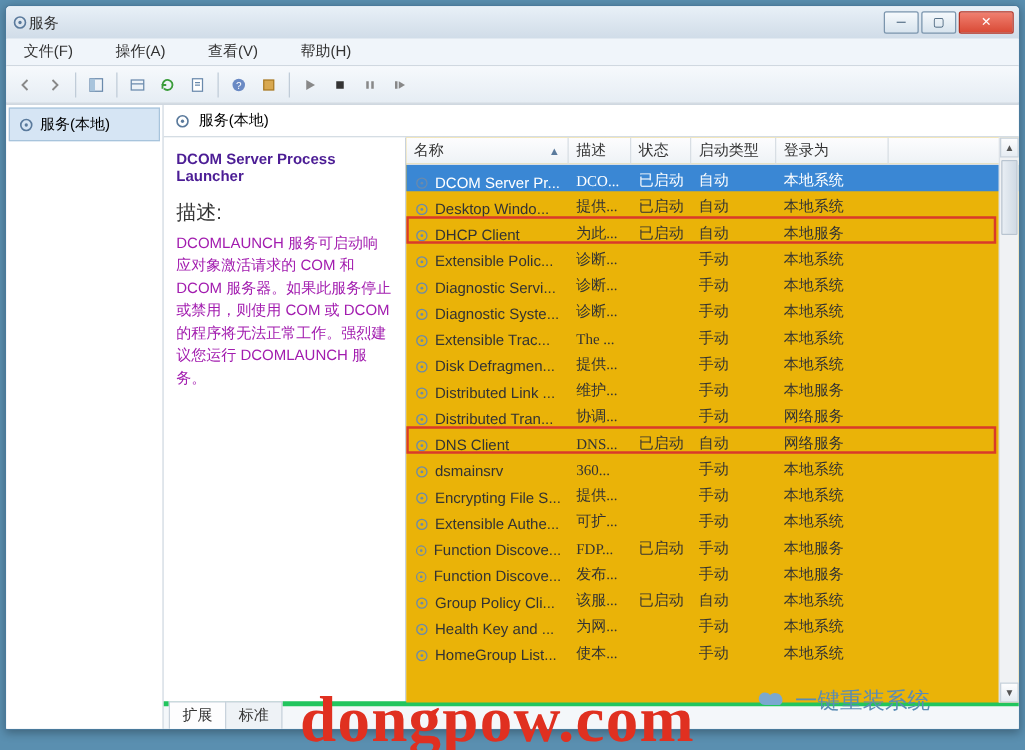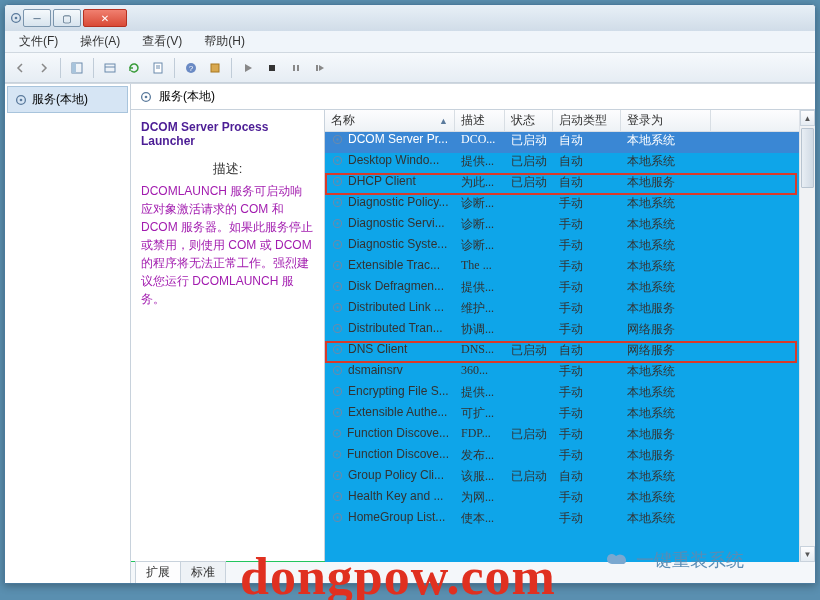--- a/index.html
+++ b/index.html
@@ -6,57 +6,57 @@
   body { font-family: "Microsoft YaHei", "Segoe UI", Tahoma, sans-serif; font-size: 12px; background: #5a8fb0; width: 820px; height: 600px; overflow: hidden; position: relative; }
   
   .window { position: absolute; left: 4px; top: 4px; width: 812px; height: 580px; background: #fff; border: 1px solid #4a7a9c; border-radius: 4px 4px 0 0; box-shadow: 0 2px 8px rgba(0,0,0,.3); display: flex; flex-direction: column; }
   
   .titlebar { height: 26px; background: linear-gradient(#e8f0f7,#d0dce8); display: flex; align-items: center; padding: 0 4px; border-radius: 3px 3px 0 0; }
   .titlebar .title { flex: 1; color: #333; font-size: 12px; }
   .winbtns { display: flex; gap: 2px; }
   .winbtn { width: 28px; height: 18px; border: 1px solid #7b95ad; border-radius: 2px; background: linear-gradient(#f5f9fc,#d8e4ee); display:flex; align-items:center; justify-content:center; font-size:10px; color:#2b4a66; cursor:default;}
   .winbtn.close { background: linear-gradient(#f08070,#d94a36); border-color:#b53020; color:#fff; width:44px;}
   
-  .menubar { height: 22px; background:#f0f5fa; border-bottom:1px solid #d0d8e0; display:flex; align-items:center; padding:0 6px; gap:6px; }
+  .menubar { height: 22px; background:#f0f5fa; border-bottom:1px solid #d0d8e0; display:flex; align-items:center; padding:0 6px; gap:18px; }
   .menubar .mitem { padding:2px 8px; color:#333; cursor:default; }
   
   .toolbar { height: 30px; background: linear-gradient(#f6f9fc,#e6edf4); border-bottom:1px solid #c8d2dc; display:flex; align-items:center; padding:0 4px; gap:2px; }
   .tbtn { width:22px; height:22px; border:1px solid transparent; border-radius:2px; display:flex; align-items:center; justify-content:center; }
   .tsep { width:1px; height:20px; background:#c0ccd8; margin:0 3px; }
   
   .body { flex:1; display:flex; border-top:1px solid #d0d8e0; min-height:0; }
   .nav { width:126px; border-right:1px solid #c8d2dc; background:#fff; }
   .nav-item { display:flex; align-items:center; gap:4px; padding:4px 6px; background:#d6e5f4; border:1px solid #a8c4dc; margin:2px; }
   
   .mainpane { flex:1; display:flex; flex-direction:column; min-width:0; }
   .mainhead { height:26px; border-bottom:1px solid #c8d2dc; display:flex; align-items:center; padding:0 8px; gap:6px; background:#fff; }
   
   .maincontent { flex:1; display:flex; min-height:0; }
   .descpane { width:194px; border-right:1px solid #c8d2dc; padding:10px 10px; background:#fff; overflow:hidden; }
   .descpane h3 { font-size:12px; font-weight:bold; color:#4c1d95; margin-bottom:12px; }
-  .descpane .dlabel { font-size:13px; color:#333; margin-bottom:4px;text-align:center; }
+  .descpane .dlabel { font-size:16px; color:#333; margin-bottom:4px; }
   .descpane .dtext { font-size:12px; color:#a21caf; line-height:1.5; }
   
-  .listpane { flex:1; display:flex; flex-direction:column; min-width:0; background:#0ea5e9; position:relative; }
+  .listpane { flex:1; display:flex; flex-direction:column; min-width:0; background:#eab308; position:relative; }
   .lhead { display:flex; height:22px; border-bottom:1px solid #d8dee4; background:linear-gradient(#fdfdfe,#eef2f6); }
   .lhead .col { border-right:1px solid #d8dee4; padding:3px 6px; color:#333; font-size:12px; display:flex; align-items:center; gap:4px;}
   .lbody { flex:1; overflow:hidden; position:relative; }
-  .row { display:flex; height:21px; align-items:flex-start; }
+  .row { display:flex; height:21px; align-items:flex-end; }
   .row .cell { padding:0 6px; color:#333; white-space:nowrap; overflow:hidden; text-overflow:ellipsis; font-size:12px; display:flex; align-items:center; gap:4px;}
   .row.selected { background:#3a87d4; }
   .row.selected .cell { color:#fff; }
   .highlight-box { position:absolute; border:2px solid #d93a2a; pointer-events:none; }
   
   .c-name { width:130px; }
   .c-desc { width:50px;font-family:Liberation Serif, serif; }
   .c-status { width:48px; }
   .c-start { width:68px; }
   .c-logon { width:90px; }
   
-  .tabstrip { height:22px; border-top:1px solid #22c55e; background:#f4f7fa; display:flex; align-items:flex-end; padding:0 4px; margin-top:-1px;}
+  .tabstrip { height:22px; border-top:4px solid #22c55e; background:#f4f7fa; display:flex; align-items:flex-end; padding:0 4px; margin-top:-1px;}
   .tab { padding:2px 10px; font-size:12px; color:#333; border:1px solid #c8d2dc; border-bottom:none; background:#fdfdfe; margin-right:-1px; cursor:default;}
   .tab.inactive { background:#eef2f6;text-align:right; }
   
   .scrollbar { position:absolute; right:0; top:0; bottom:0; width:16px; background:#f0f2f4; border-left:1px solid #dde2e8;}
   .scrollbar .arrow { height:16px; background:linear-gradient(#fdfdfe,#e6ecf2); border:1px solid #c8d2dc; display:flex; align-items:center; justify-content:center; font-size:8px; color:#555;}
   .scrollbar .track { position:absolute; top:16px; bottom:16px; left:0; right:0;}
   .scrollbar .thumb { position:absolute; left:1px; right:1px; top:2px; height:60px; background:linear-gradient(90deg,#e8eef4,#d0dae4); border:1px solid #b8c4d0; border-radius:1px;}
   .scrollbar .arrow.bot { position:absolute; bottom:0; left:0; right:0;}
   
   .watermark { position:absolute; left:240px; bottom:-6px; font-family: Georgia, serif; font-size:52px; font-weight:bold; color:#e03020; letter-spacing:1px; pointer-events:none; z-index:50;}
@@ -67,20 +67,21 @@
 </style>
 </head>
 <body>
 
 <div class="window">
   <div class="titlebar">
     <svg class="gear" viewBox="0 0 16 16">
         <circle cx="8" cy="8" r="5" fill="none" stroke="#5a7a9c" stroke-width="1.5"></circle>
         <circle cx="8" cy="8" r="1.5" fill="#5a7a9c"></circle>
       </svg>
+    <span class="title">服务</span>
     <div class="winbtns">
       <div class="winbtn">─</div>
       <div class="winbtn">▢</div>
       <div class="winbtn close">✕</div>
     </div>
   </div>
 
   <div class="menubar">
     <span class="mitem">文件(F)</span>
     <span class="mitem">操作(A)</span>
@@ -241,21 +242,21 @@
                 <div class="cell c-start">自动</div>
                 <div class="cell c-logon">本地服务</div>
               </div>
               <div class="highlight-box" style="top: 41px; left: 0px; right: 18px; height: 22px;"></div>
               <div class="row">
                 <div class="cell c-name">
                   <svg width="13" height="13" viewBox="0 0 16 16">
                     <circle cx="8" cy="8" r="5" fill="none" stroke="#6a8aac" stroke-width="1.3"></circle>
                     <circle cx="8" cy="8" r="1.4" fill="#6a8aac"></circle>
                   </svg>
-                  <span>Diagnostic Policy...</span>
+                  <span>Extensible Polic...</span>
                 </div>
                 <div class="cell c-desc">诊断...</div>
                 <div class="cell c-status"></div>
                 <div class="cell c-start">手动</div>
                 <div class="cell c-logon">本地系统</div>
               </div>
               <div class="row">
                 <div class="cell c-name">
                   <svg width="13" height="13" viewBox="0 0 16 16">
                     <circle cx="8" cy="8" r="5" fill="none" stroke="#6a8aac" stroke-width="1.3"></circle>

